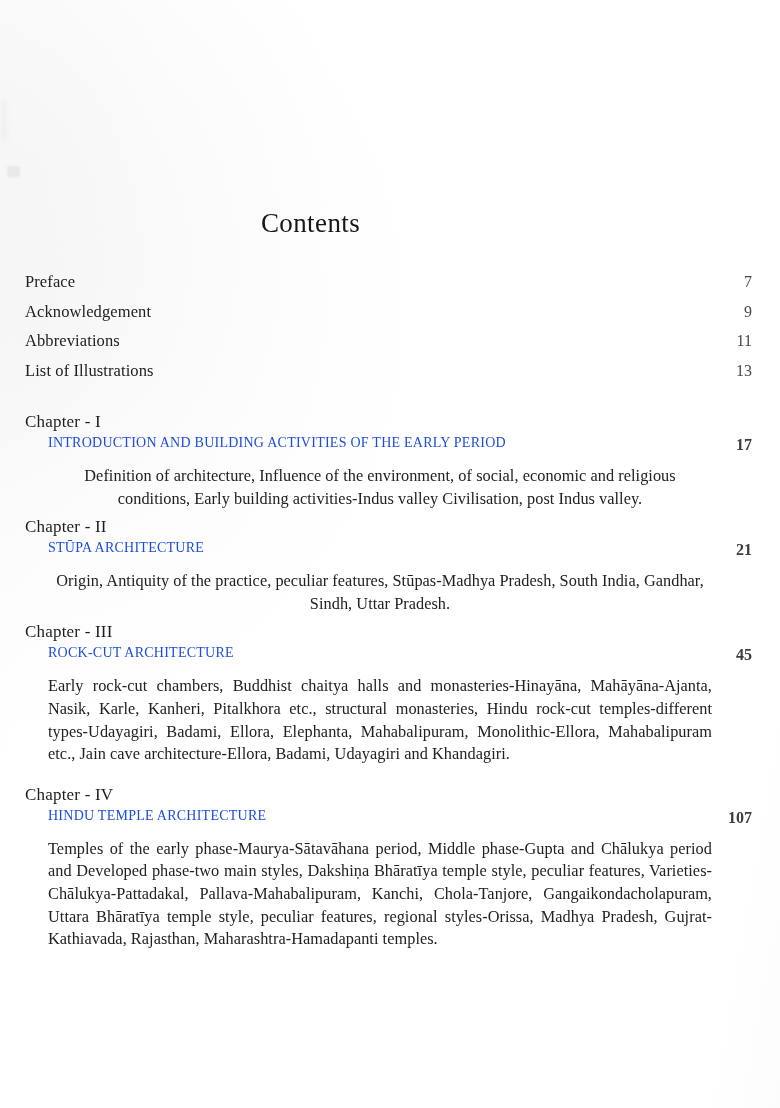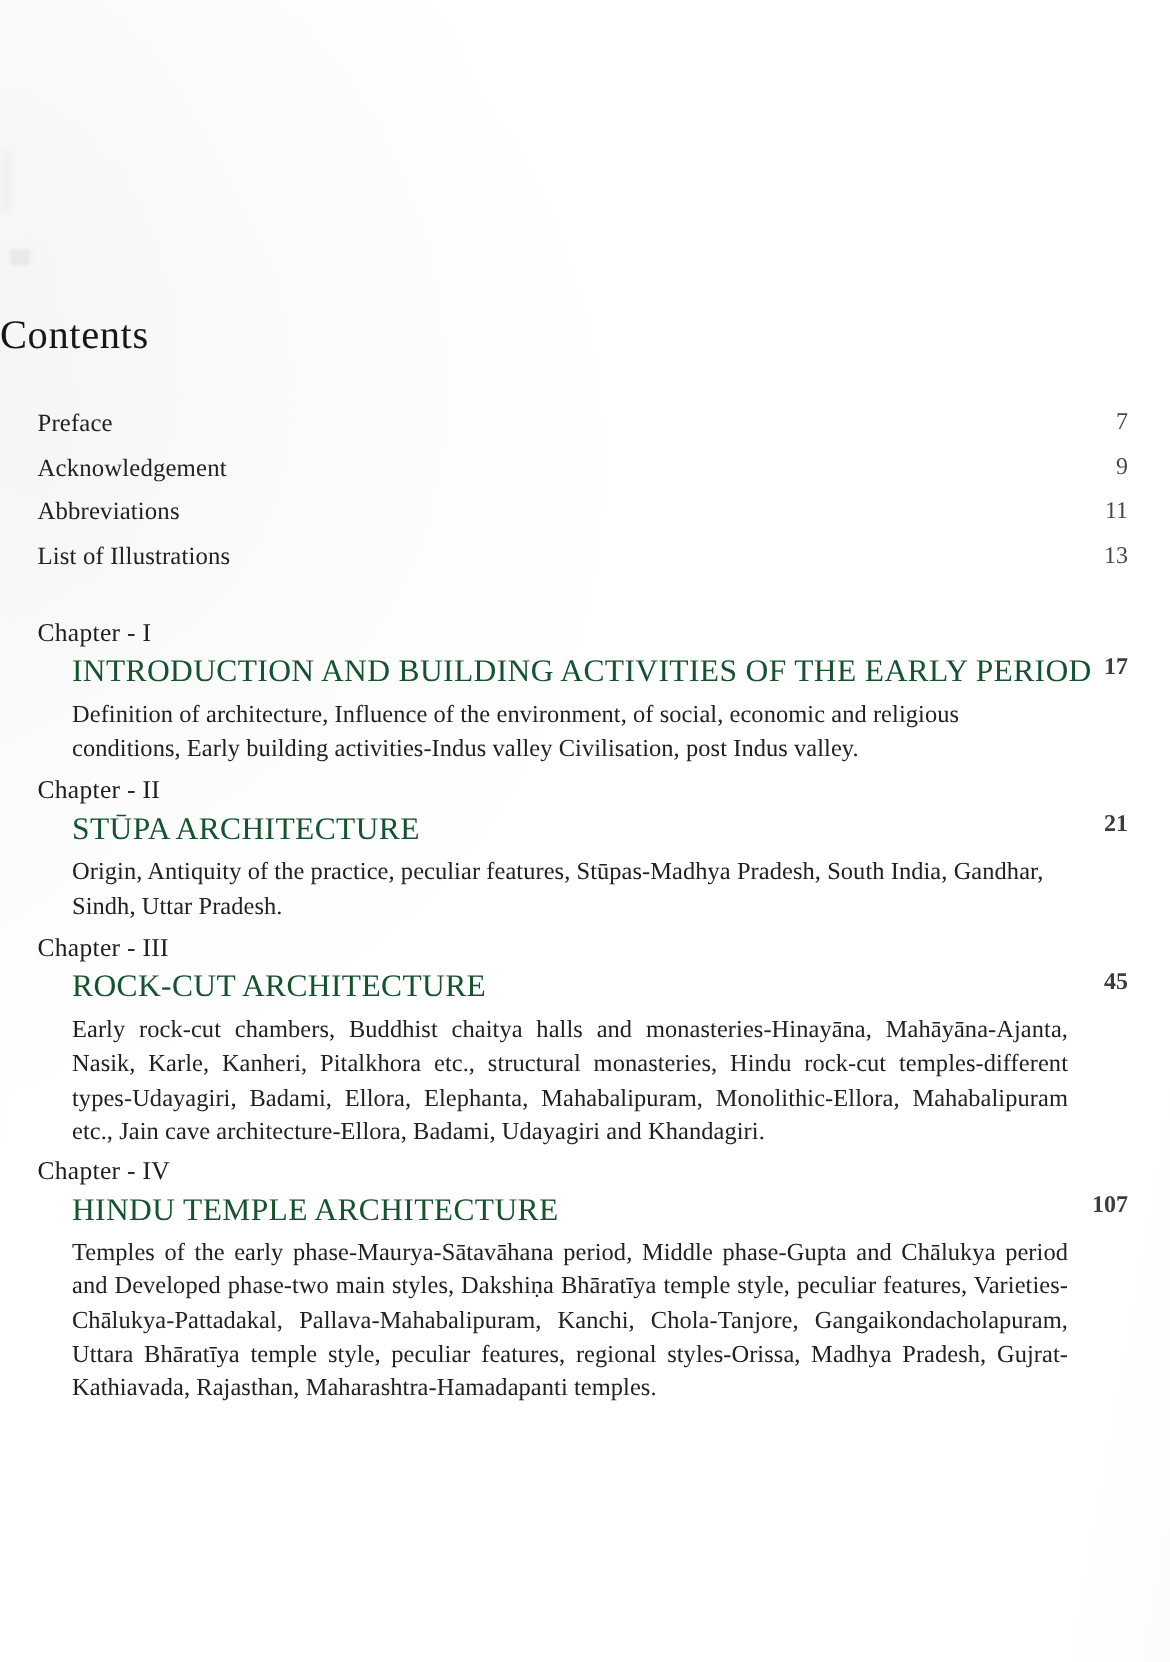--- a/index.html
+++ b/index.html
@@ -50,21 +50,21 @@
     left: 0;
     top: 0;
     width: 780px;
   }
 
   .page-title {
     position: absolute;
     left: 0;
     top: 208px;
     width: 621px;
-    text-align: left;
+    text-align: center;
     font-size: 27px;
     letter-spacing: 0.4px;
     color: #171717;
     font-weight: 400;
   }
 
   
   .frontmatter {
     position: absolute;
     left: 25px;
@@ -114,54 +114,54 @@
   .chap-title-row {
     position: relative;
     margin-left: 48px;
     margin-right: 28px;
     height: 27px;
   }
   .chap-title {
     position: absolute;
     left: 0;
     top: 0;
-    font-size: 21px;
-    color: #14532d;
+    font-size: 14px;
+    color: #1d4ed8;
     letter-spacing: 0.25px;
     white-space: nowrap;
   }
   .chap-page {
     position: absolute;
     right: 0;
     top: 1px;
     font-size: 16px;
     color: #3f3d3a;
     text-align: right;
     width: 46px;
     font-weight: bold;
   }
   .chap-desc {
     margin-left: 48px;
     margin-right: 68px;
     margin-top: 3px;
     font-size: 16.3px;
     line-height: 22.6px;
     color: #232120;
-    text-align: left;
+    text-align: center;
     letter-spacing: 0.05px;
   }
   .chap-desc.justify {
     text-align: justify;
     text-justify: inter-word;
   }
 
   
   .chapter.c1 { margin-bottom: 4px; }
   .chapter.c2 { margin-bottom: 4px; }
-  .chapter.c3 { margin-bottom: 2px; }
+  .chapter.c3 { margin-bottom: 16px; }
 </style>
 </head>
 <body>
 
 <div class="page"></div>
 <div class="scan-mark"></div>
 <div class="scan-mark b"></div>
 
 <div class="content">
 

